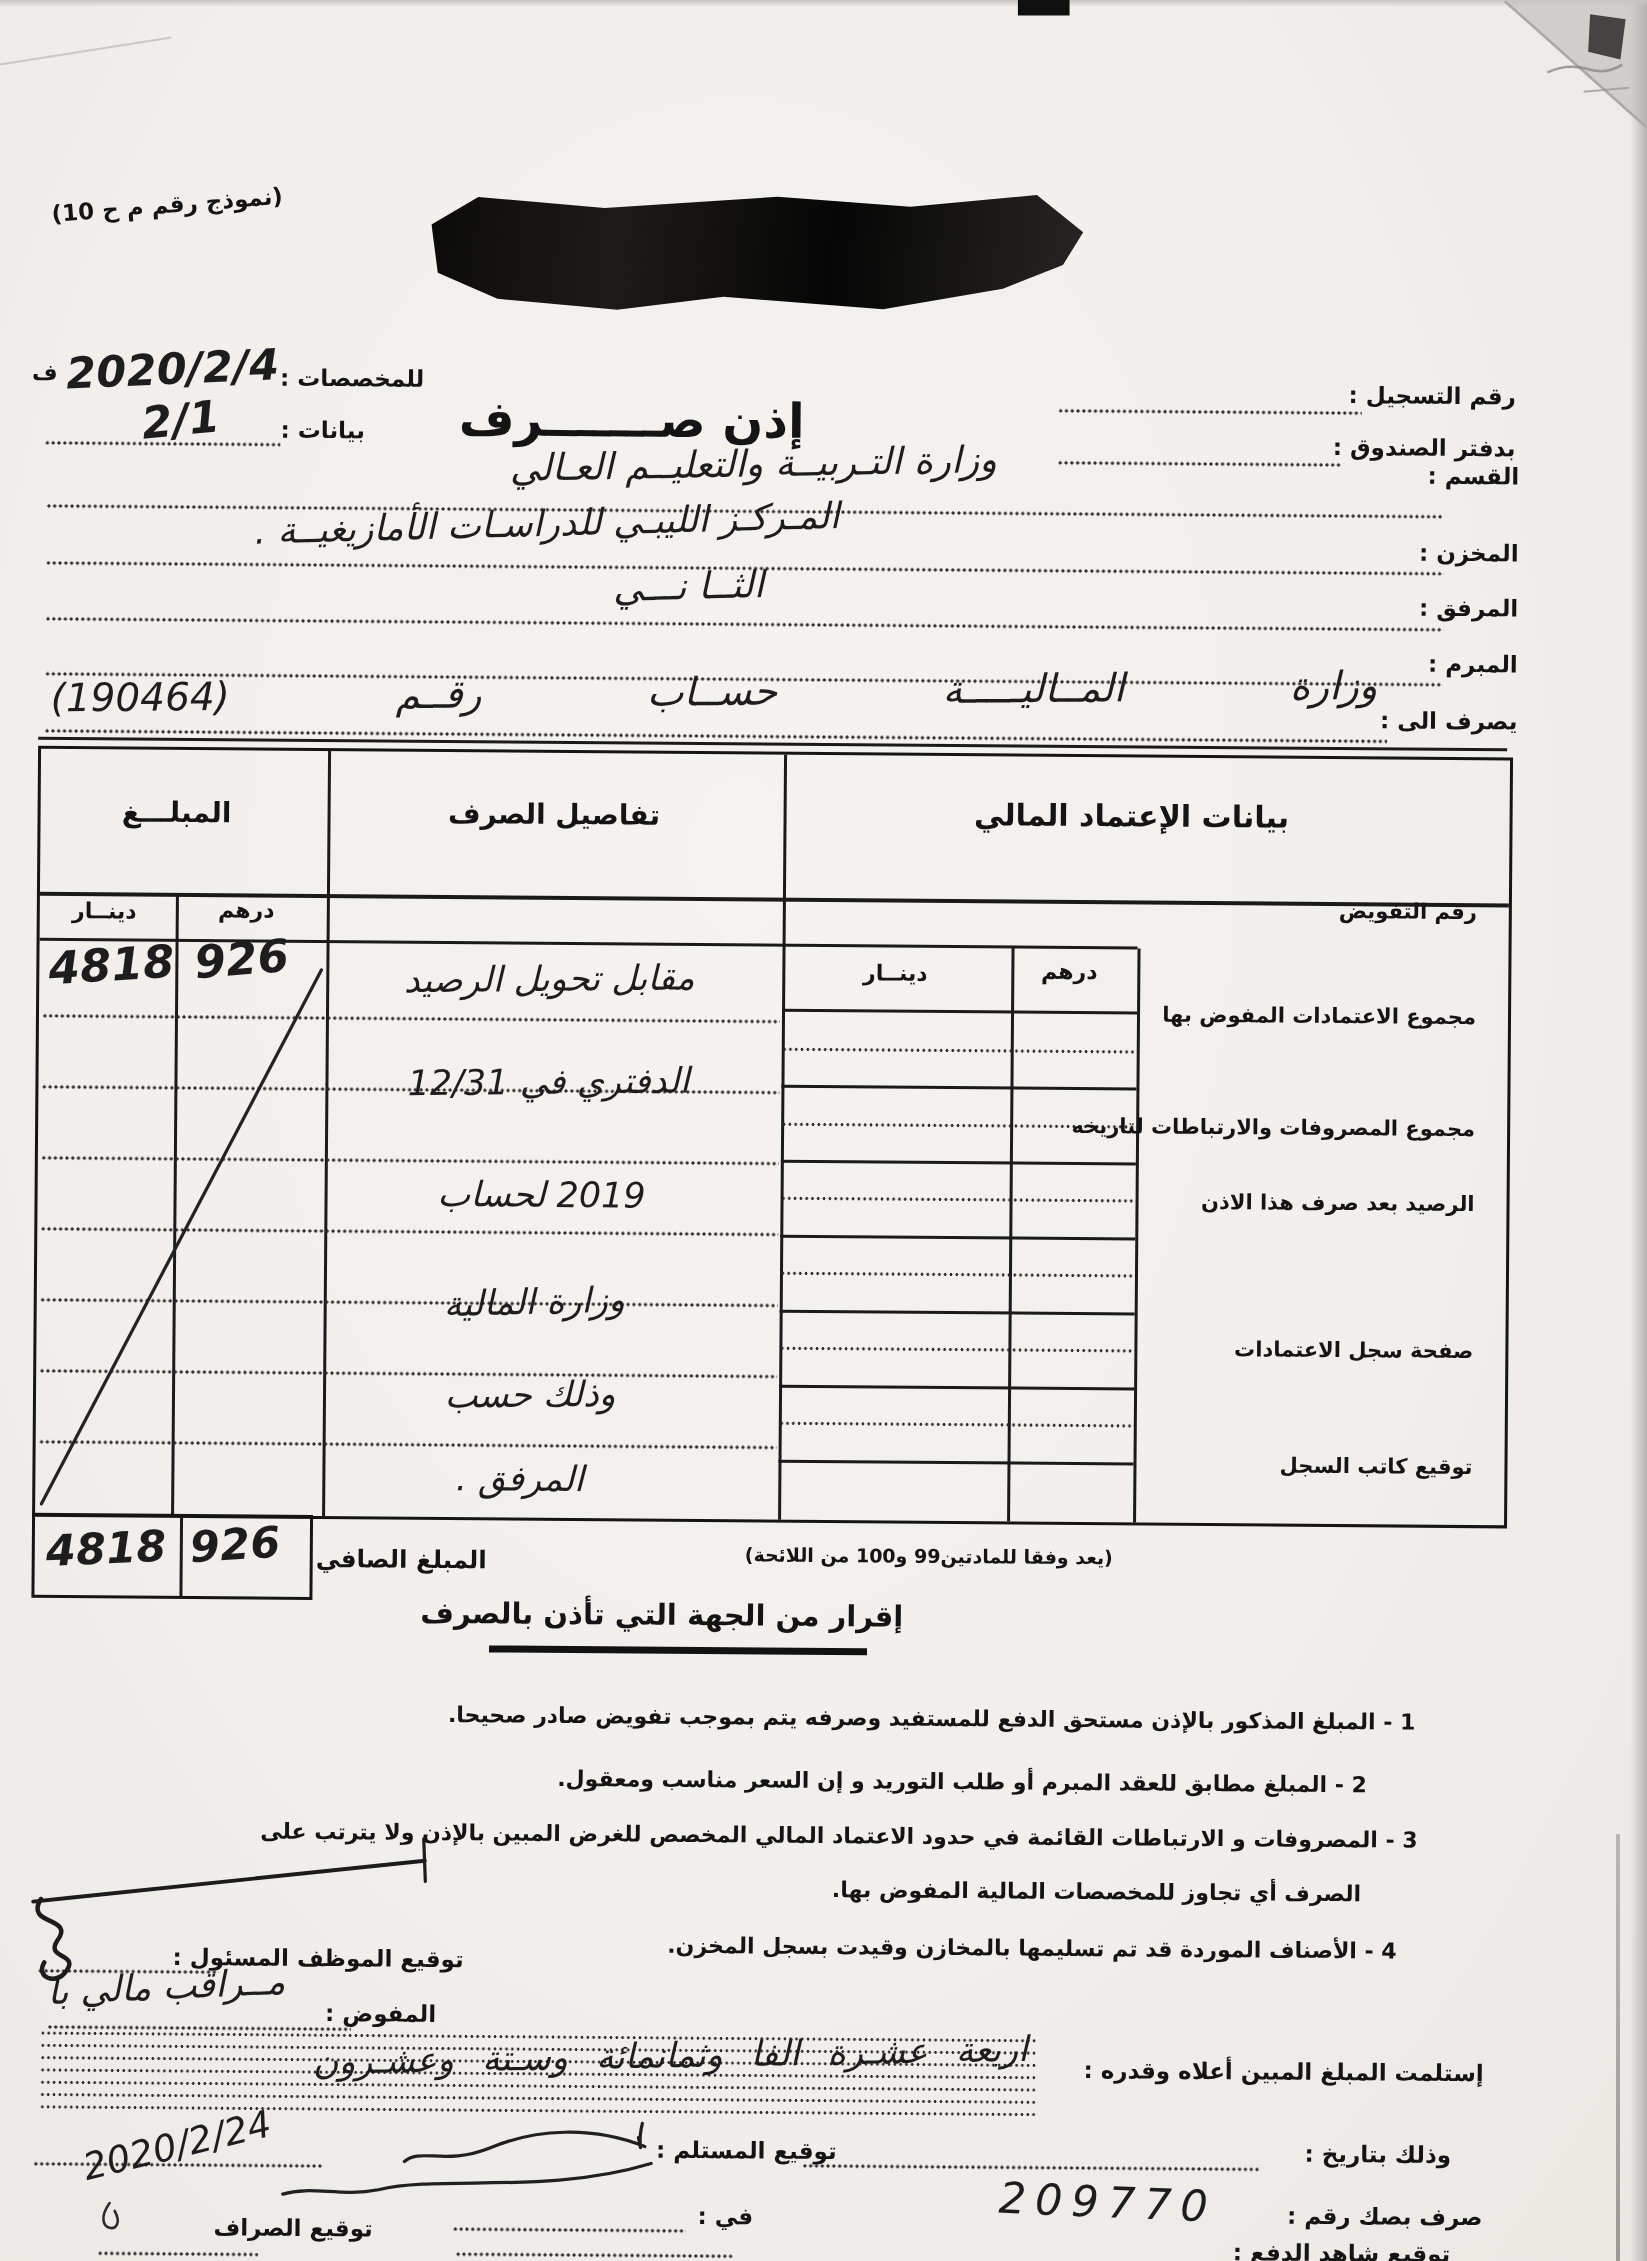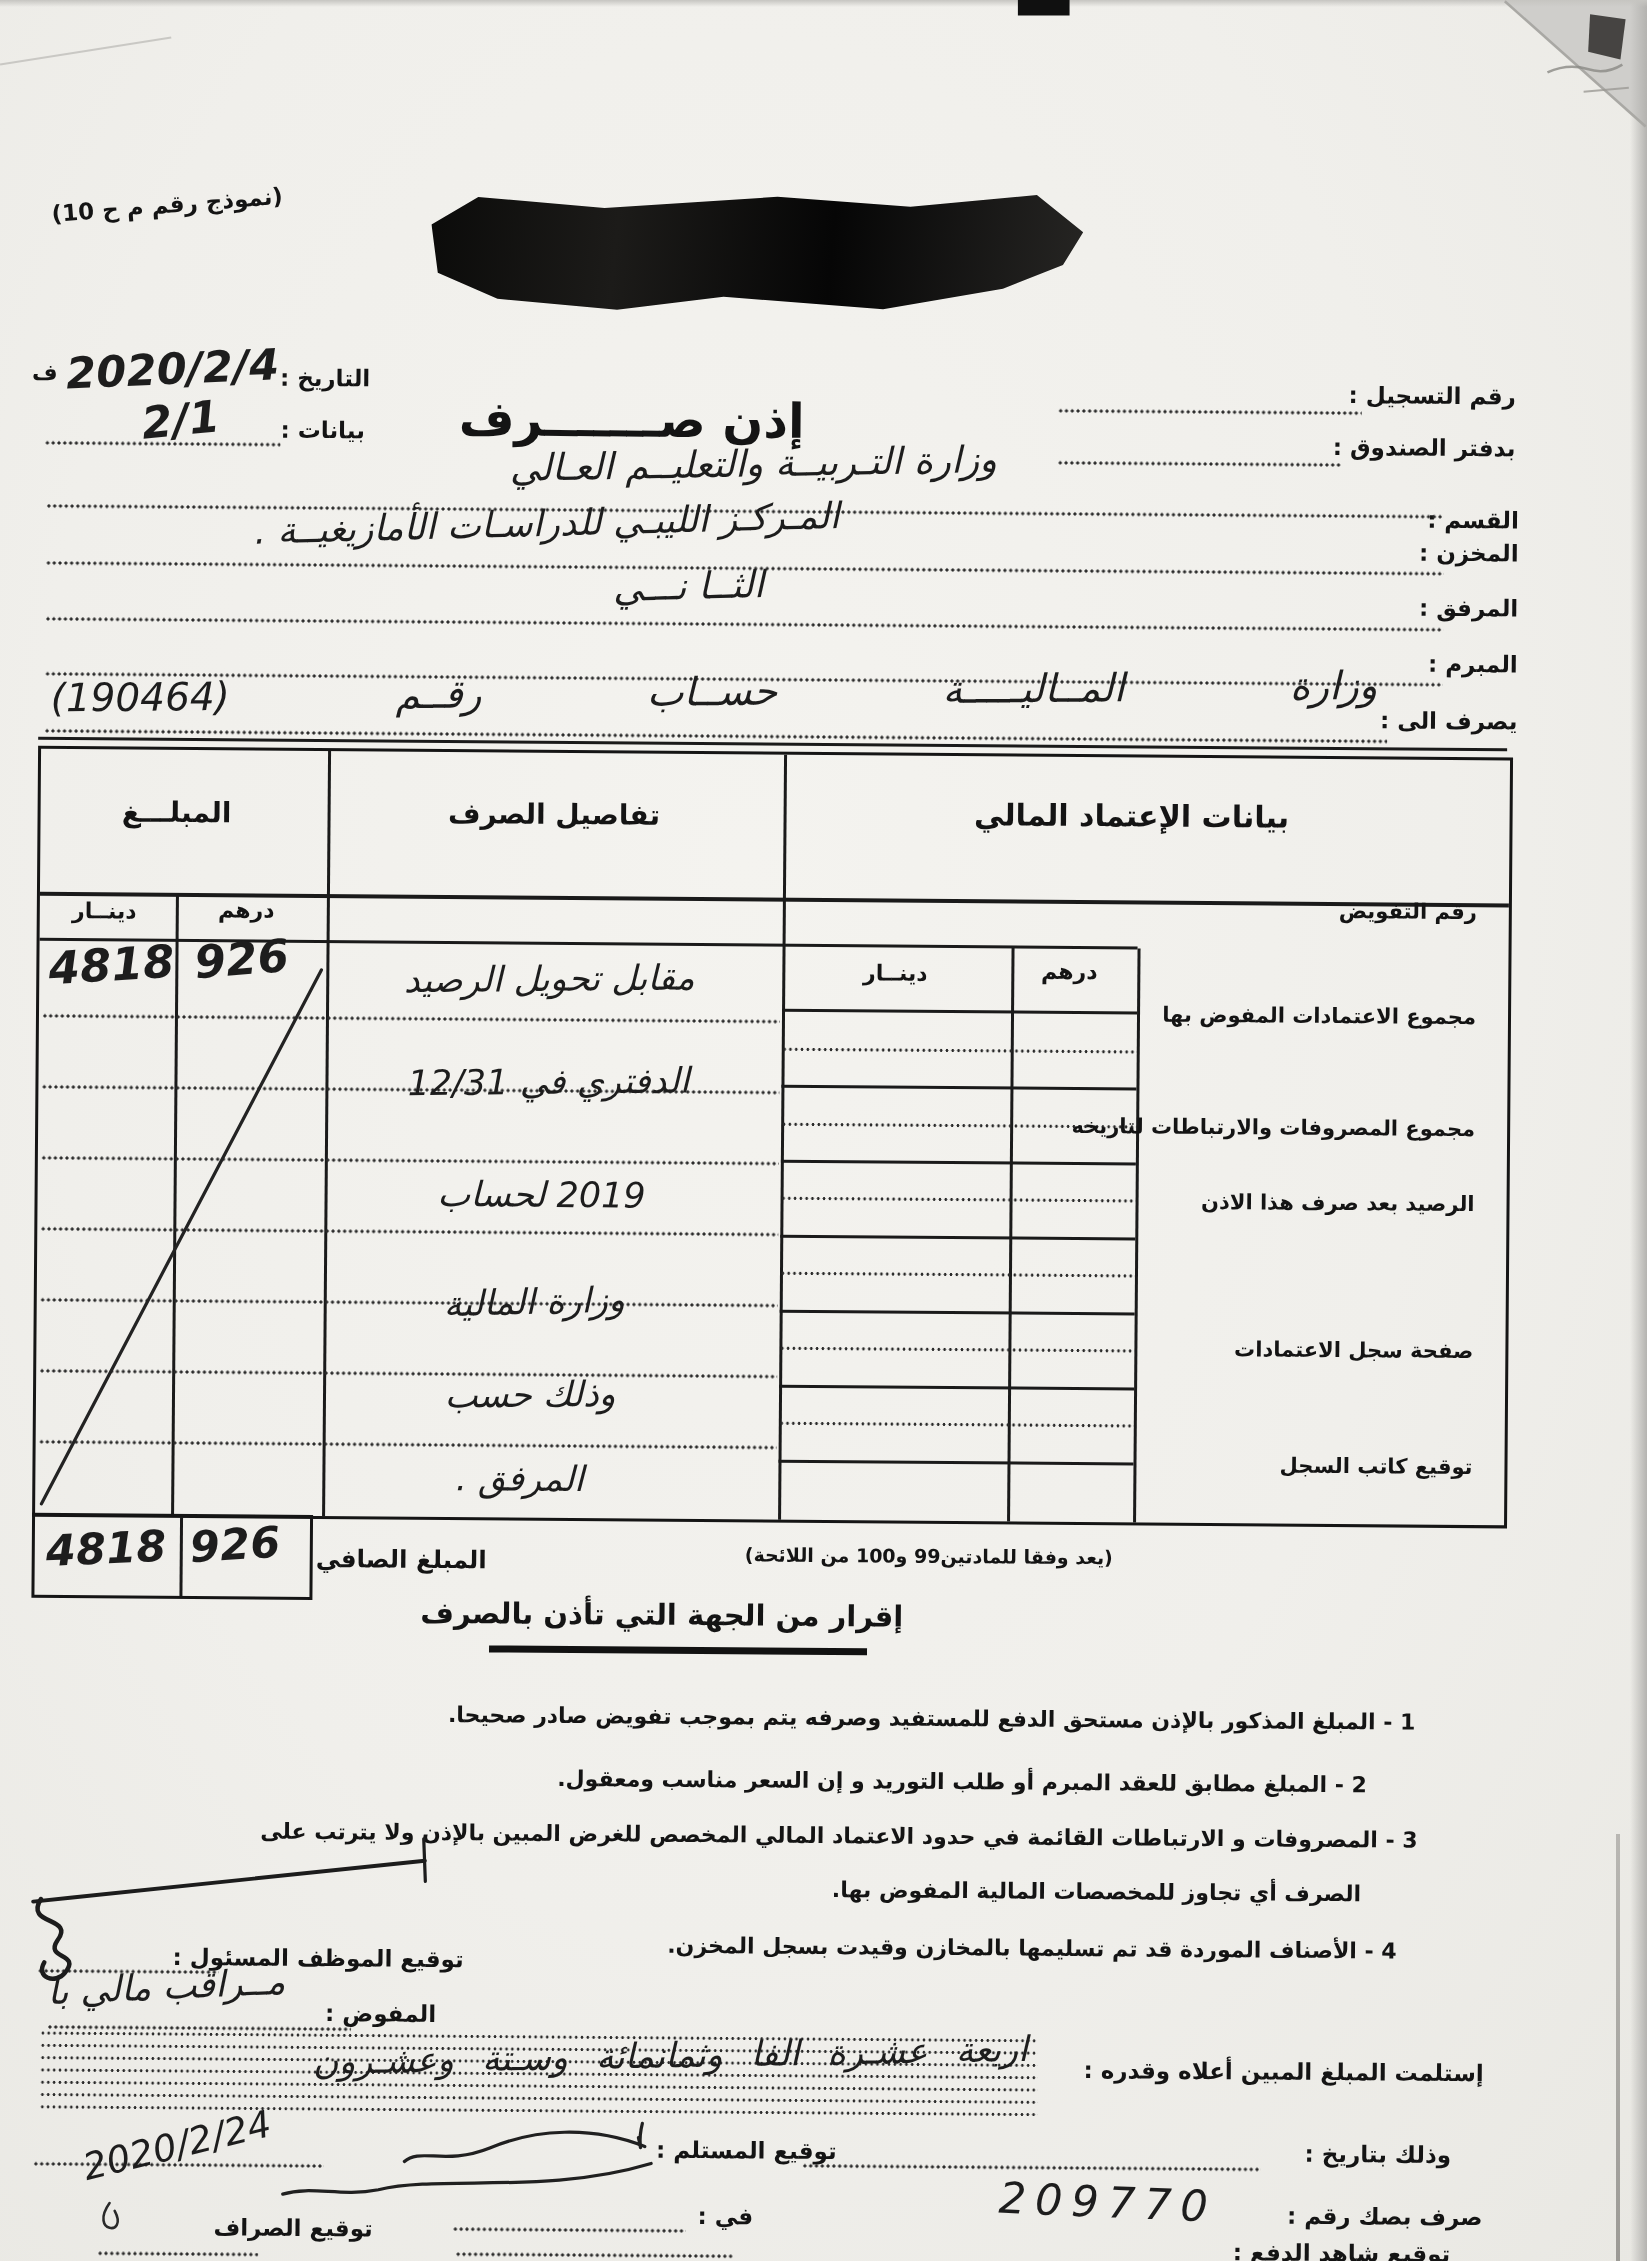--- a/index.html
+++ b/index.html
@@ -50,30 +50,30 @@
     <div class="lbl" style="left:45px;top:197px;font-size:23px;transform:rotate(-5deg);">(نموذج رقم م ح 10)</div>
     <div style="position:absolute;left:412px;top:187px;width:665px;height:127px;
                 background:linear-gradient(95deg,#0a0a09 0%,#1c1b19 30%,#060606 62%,#262523 100%);
                 clip-path:polygon(2% 32%,9% 10%,28% 18%,54% 8%,74% 15%,93% 5%,100% 34%,97% 60%,88% 79%,70% 96%,46% 87%,30% 98%,12% 90%,3% 70%);"></div>
 
     <div class="lbl" style="right:136px;top:378px;">رقم التسجيل :</div>
     <div class="dl" style="left:1053px;width:304px;top:407px;"></div>
     <div class="lbl" style="right:136px;top:430px;">بدفتر الصندوق :</div>
     <div class="dl" style="left:1053px;width:284px;top:459px;"></div>
 
-    <div class="lbl" style="left:275px;top:369px;">التاريخ :</div>
+    <div class="lbl" style="left:275px;top:369px;">للمخصصات :</div>
     <div class="hw" style="left:61px;top:349px;font-size:43px;font-weight:700;transform:rotate(-3deg);">2020/2/4</div>
     <div class="lbl" style="left:27px;top:366px;font-size:22px;">ف</div>
     <div class="lbl" style="left:276px;top:421px;">بيانات :</div>
     <div class="dl" style="left:40px;width:236px;top:447px;"></div>
     <div class="hw" style="left:137px;top:399px;font-size:44px;font-weight:700;transform:rotate(-6deg);">2/1</div>
 
     <div class="lbl ctr" style="left:446px;width:362px;top:393px;font-size:48px;">إذن صـــــــرف</div>
 
-    <div class="lbl" style="right:132px;top:502px;">القسم :</div>
+    <div class="lbl" style="right:132px;top:458px;">القسم :</div>
     <div class="dl" style="left:42px;right:207px;top:510px;"></div>
     <div class="hw ctr" style="left:413px;width:672px;top:443px;font-size:37px;transform:rotate(-1.5deg);">وزارة التـربيــة والتعليــم العـالي</div>
 
     <div class="lbl" style="right:132px;top:535px;">المخزن :</div>
     <div class="dl" style="left:42px;right:207px;top:567px;"></div>
     <div class="hw ctr" style="left:149px;width:788px;top:505px;font-size:36px;transform:rotate(-2deg);">المـركـز الليبـي للدراسـات الأمازيغيــة .</div>
 
     <div class="lbl" style="right:132px;top:590px;">المرفق :</div>
     <div class="dl" style="left:42px;right:207px;top:623px;"></div>
     <div class="hw ctr" style="left:543px;width:284px;top:566px;font-size:37px;transform:rotate(-2deg);">الثــا نـــي</div>

